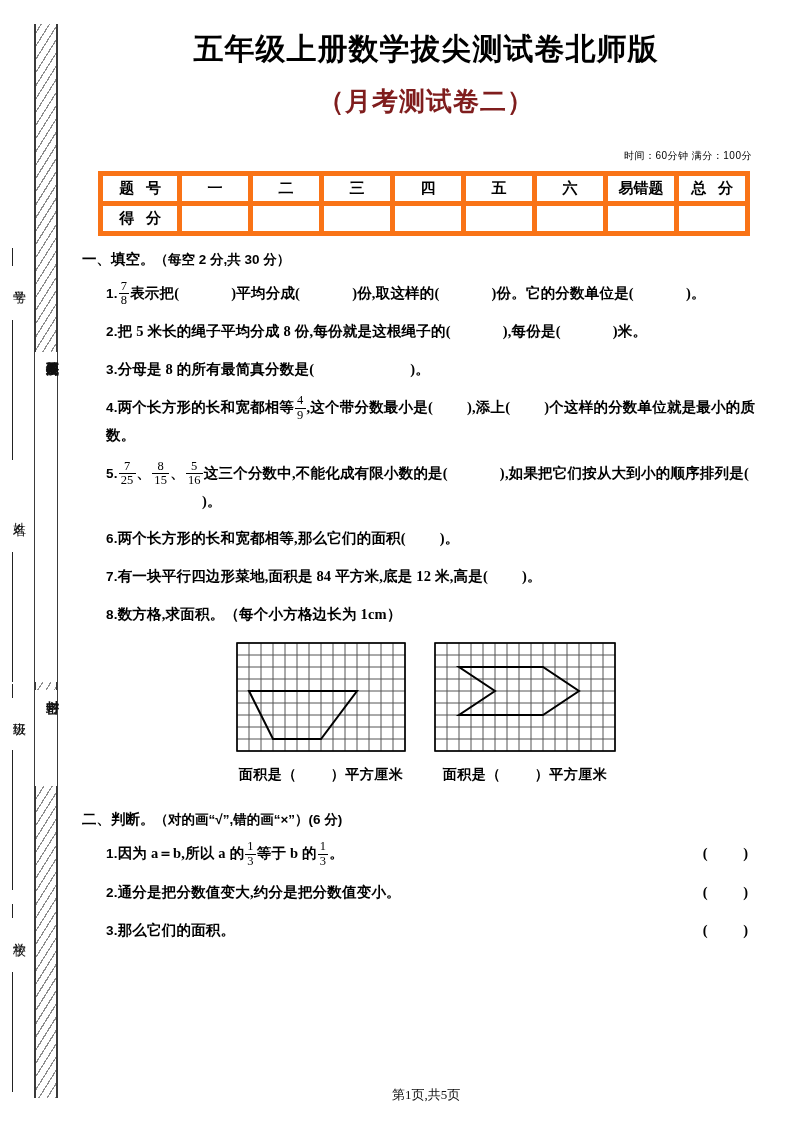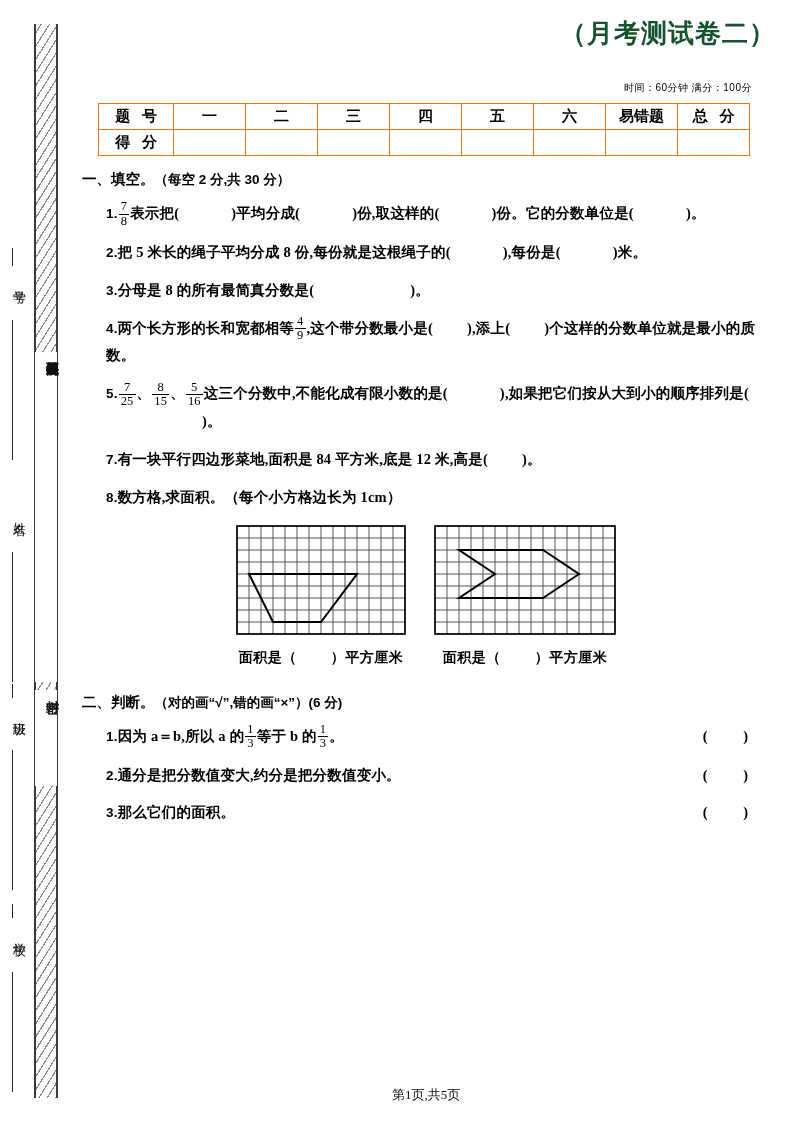--- a/index.html
+++ b/index.html
@@ -92,47 +92,47 @@
     text-align: center;
     font-family: "Liberation Serif", "DejaVu Serif", serif;
     font-weight: bold;
     font-size: 30px;
     letter-spacing: 1px;
     margin-top: 30px;
     line-height: 1.25;
     color: #000;
   }
   #paper-subtitle {
-    text-align: right;
+    text-align: center;
     font-family: "Liberation Serif", "DejaVu Serif", serif;
     font-weight: bold;
     font-size: 26px;
     letter-spacing: 1px;
     margin-top: 16px;
-    color: #14532d;
+    color: #7f1d1d;
   }
   #exam-meta {
     text-align: right;
     font-size: 10px;
     margin-top: 30px;
     padding-right: 24px;
     font-family: Liberation Sans, sans-serif;
     letter-spacing: 0.5px;
   }
 
   
   #score-table {
     margin-top: 8px;
     margin-left: 22px;
     border-collapse: collapse;
     width: 652px;
     table-layout: fixed;
   }
   #score-table td {
-    border: 1px solid #f97316;
+    border: 5px solid #f97316;
     height: 23px;
     text-align: center;
     vertical-align: middle;
     font-size: 15px;
     font-family: "Liberation Serif", "DejaVu Serif", serif;
     font-weight: bold;
     letter-spacing: 4px;
     text-indent: 4px;
   }
   #score-table td.head-cell { width: 72px; }
@@ -246,20 +246,21 @@
 <div class="info-rule" style="top:750px;height:140px;"></div>
 
 <div class="info-field" style="top:920px;">
   <span class="info-label">学校</span>
 </div>
 <div class="info-rule" style="top:904px;height:14px;"></div>
 <div class="info-rule" style="top:972px;height:120px;"></div>
 
 <div id="content">
 
+  <div id="paper-title">五年级上册数学拔尖测试卷北师版</div>
   <div id="paper-subtitle">（月考测试卷二）</div>
   <div id="exam-meta">时间：60分钟  满分：100分</div>
 
   <table id="score-table">
     <tbody>
       <tr>
         <td class="head-cell">题 号</td>
         <td class="num-cell">一</td>
         <td class="num-cell">二</td>
         <td class="num-cell">三</td>
@@ -286,20 +287,21 @@
   <div class="section-head">
     <span>一</span><span>、</span><span>填空。</span><span class="pts">（每空 2 分,共 30 分）</span>
   </div>
 
   <div id="section-1-questions">
       <div class="q"><span class="qn">1.</span><span class="frac"><span class="num">7</span><span class="den">8</span></span><span class="qtext">表示把(</span><span class="blank-m"></span><span class="qtext">)平均分成(</span><span class="blank-m"></span><span class="qtext">)份,取这样的(</span><span class="blank-m"></span><span class="qtext">)份。它的分数单位是(</span><span class="blank-m"></span><span class="qtext">)。</span></div>
       <div class="q"><span class="qn">2.</span><span class="qtext">把 5 米长的绳子平均分成 8 份,每份就是这根绳子的(</span><span class="blank-m"></span><span class="qtext">),每份是(</span><span class="blank-m"></span><span class="qtext">)米。</span></div>
       <div class="q"><span class="qn">3.</span><span class="qtext">分母是 8 的所有最简真分数是(</span><span class="blank-l"></span><span class="qtext">)。</span></div>
       <div class="q"><span class="qn">4.</span><span class="qtext">两个长方形的长和宽都相等</span><span class="frac"><span class="num">4</span><span class="den">9</span></span><span class="qtext">,这个带分数最小是(</span><span class="blank-s"></span><span class="qtext">),添上(</span><span class="blank-s"></span><span class="qtext">)个这样的分数单位就是最小的质数。</span></div>
       <div class="q"><span class="qn">5.</span><span class="frac"><span class="num">7</span><span class="den">25</span></span><span class="qtext">、</span><span class="frac"><span class="num">8</span><span class="den">15</span></span><span class="qtext">、</span><span class="frac"><span class="num">5</span><span class="den">16</span></span><span class="qtext">这三个分数中,不能化成有限小数的是(</span><span class="blank-m"></span><span class="qtext">),如果把它们按从大到小的顺序排列是(</span><span class="blank-l"></span><span class="qtext">)。</span></div>
+      <div class="q"><span class="qn">6.</span><span class="qtext">两个长方形的长和宽都相等,那么它们的面积(</span><span class="blank-s"></span><span class="qtext">)。</span></div>
       <div class="q"><span class="qn">7.</span><span class="qtext">有一块平行四边形菜地,面积是 84 平方米,底是 12 米,高是(</span><span class="blank-s"></span><span class="qtext">)。</span></div>
       <div class="q"><span class="qn">8.</span><span class="qtext">数方格,求面积。（每个小方格边长为 1cm）</span></div>
     </div>
 
   <div id="figures">
       <div class="fig-wrap"><svg width="170" height="110">
           <g transform="translate(1,1)">
             <rect x="0" y="0" width="168" height="108" fill="#ffffff"></rect>
             <line x1="0" y1="0" x2="0" y2="108" stroke="#555" stroke-width="1"></line>
             <line x1="12" y1="0" x2="12" y2="108" stroke="#555" stroke-width="1"></line>

